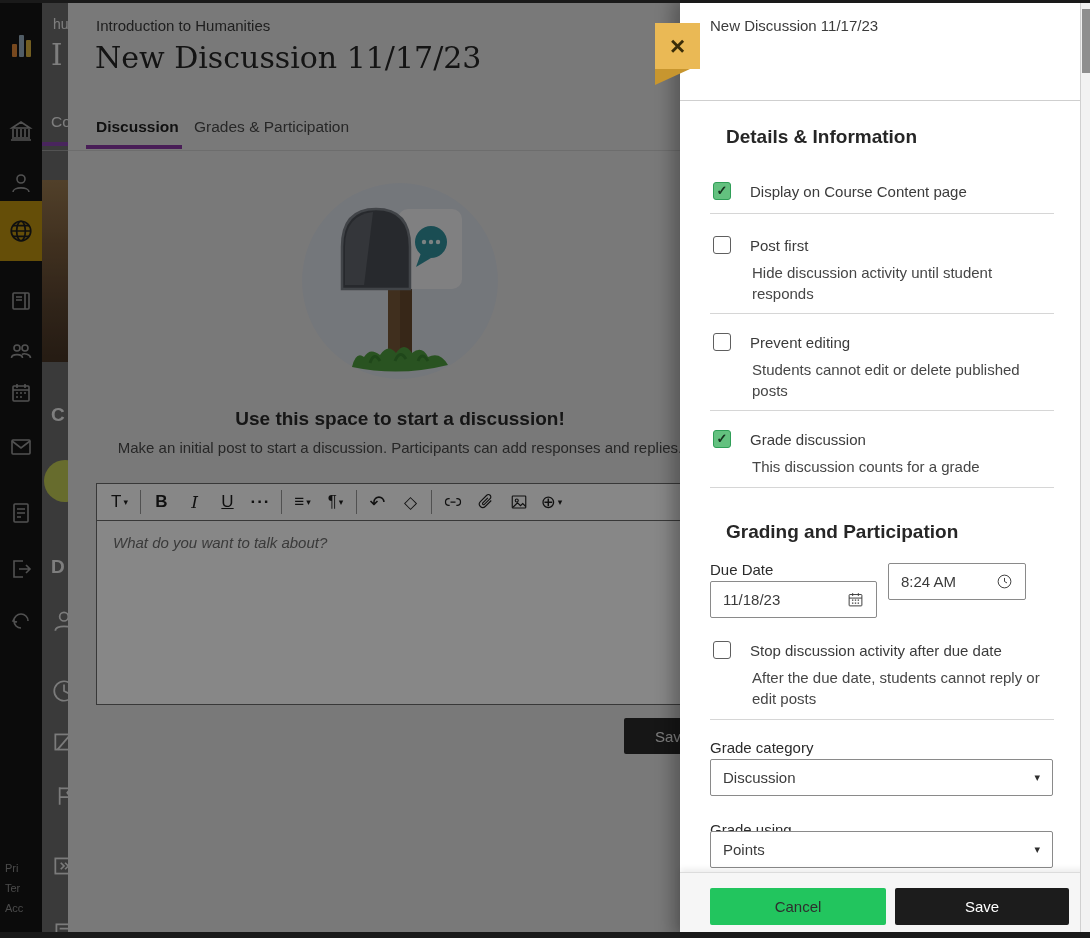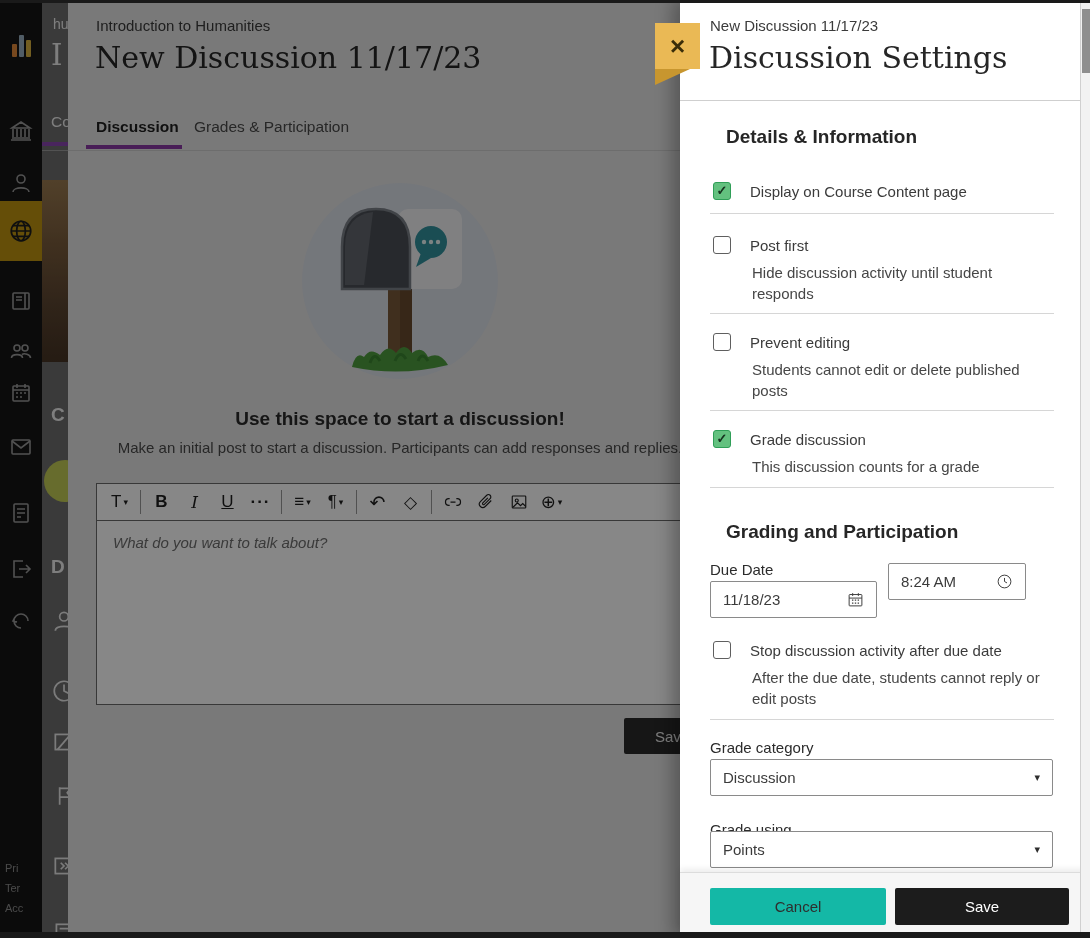--- a/index.html
+++ b/index.html
@@ -59,21 +59,21 @@
   .pdiv { position:absolute; left:30px; right:36px; height:1px; background:#d6d6d6; }
   .field-label { position:absolute; left:30px; font-size:15px; font-weight:normal; color:#2b2b2b; }
   .input-box { position:absolute; height:37px; border:1px solid #8a8a8a; border-radius:2px; background:#fff; display:flex; align-items:center; padding:0 12px; font-size:15px; color:#3b3b3b; cursor:text; }
   .input-box .grow { flex:1; }
   .input-box svg { stroke:#3f3f3f; fill:none; stroke-width:1.4; }
   .select-box { position:absolute; left:30px; height:37px; width:343px; border:1px solid #8a8a8a; border-radius:2px; background:#fff; display:flex; align-items:center; padding:0 12px; font-size:15px; color:#3b3b3b; cursor:pointer; }
   .select-box .caret { margin-left:auto; font-size:11px; color:#2e2e2e; }
 
   .panel-footer { position:absolute; left:680px; top:872px; width:410px; height:60px; background:#f6f6f6; border-top:1px solid #dcdcdc; box-shadow:0 -3px 6px rgba(0,0,0,0.08); z-index:65; }
   .btn { position:absolute; top:15px; height:37px; border:none; border-radius:2px; font-size:15px; cursor:pointer; }
-  .btn-cancel { left:30px; width:176px; background:#14b8a6; color:#2e2e2e; }
+  .btn-cancel { left:30px; width:176px; background:#22c55e; color:#2e2e2e; }
   .btn-save { left:215px; width:174px; background:#1c1c1c; color:#ffffff; }
 
   .close-btn { position:absolute; left:655px; top:23px; width:45px; height:46px; background:#eab955; z-index:70; display:flex; align-items:center; justify-content:center; cursor:pointer; }
   .close-btn .x { font-size:26px; font-weight:bold; color:#3a2d08; line-height:1; }
   .close-tail { position:absolute; left:655px; top:69px; width:0; height:0; border-top:16px solid #c8962f; border-right:35px solid transparent; z-index:70; }
 
   .scrollbar { position:absolute; left:1080px; top:3px; bottom:6px; width:10px; background:#f2f2f2; border-left:1px solid #d0d0d0; z-index:75; }
   .scroll-thumb { position:absolute; left:1px; top:6px; width:8px; height:64px; background:#8f8f8f; cursor:grab; }
 
   .edge-top { position:absolute; left:0; top:0; right:0; height:3px; background:#1a1a1a; z-index:80; }
@@ -283,21 +283,20 @@
       <span class="placeholder">What do you want to talk about?</span>
     </div>
   </div>
   <button class="main-save">Save</button>
 </div>
 
 <div class="overlay"></div>
 
 <div class="settings">
   <div class="breadcrumb abs" style="left:30px;top:17px">New Discussion 11/17/23</div>
-  <div class="page-title abs" style="left:29px;top:40px">Discussion Settings</div>
   <div class="hdiv" style="left:0;right:0;top:100px"></div>
 
   <div class="sec-head" style="top:126px">Details &amp; Information</div>
 
   <div class="cb checked" style="top:182px">
       <span class="ck">✓</span>
     </div>
   <div class="opt-label" style="top:183px">Display on Course Content page</div>
   <div class="pdiv" style="top:213px"></div>
 

